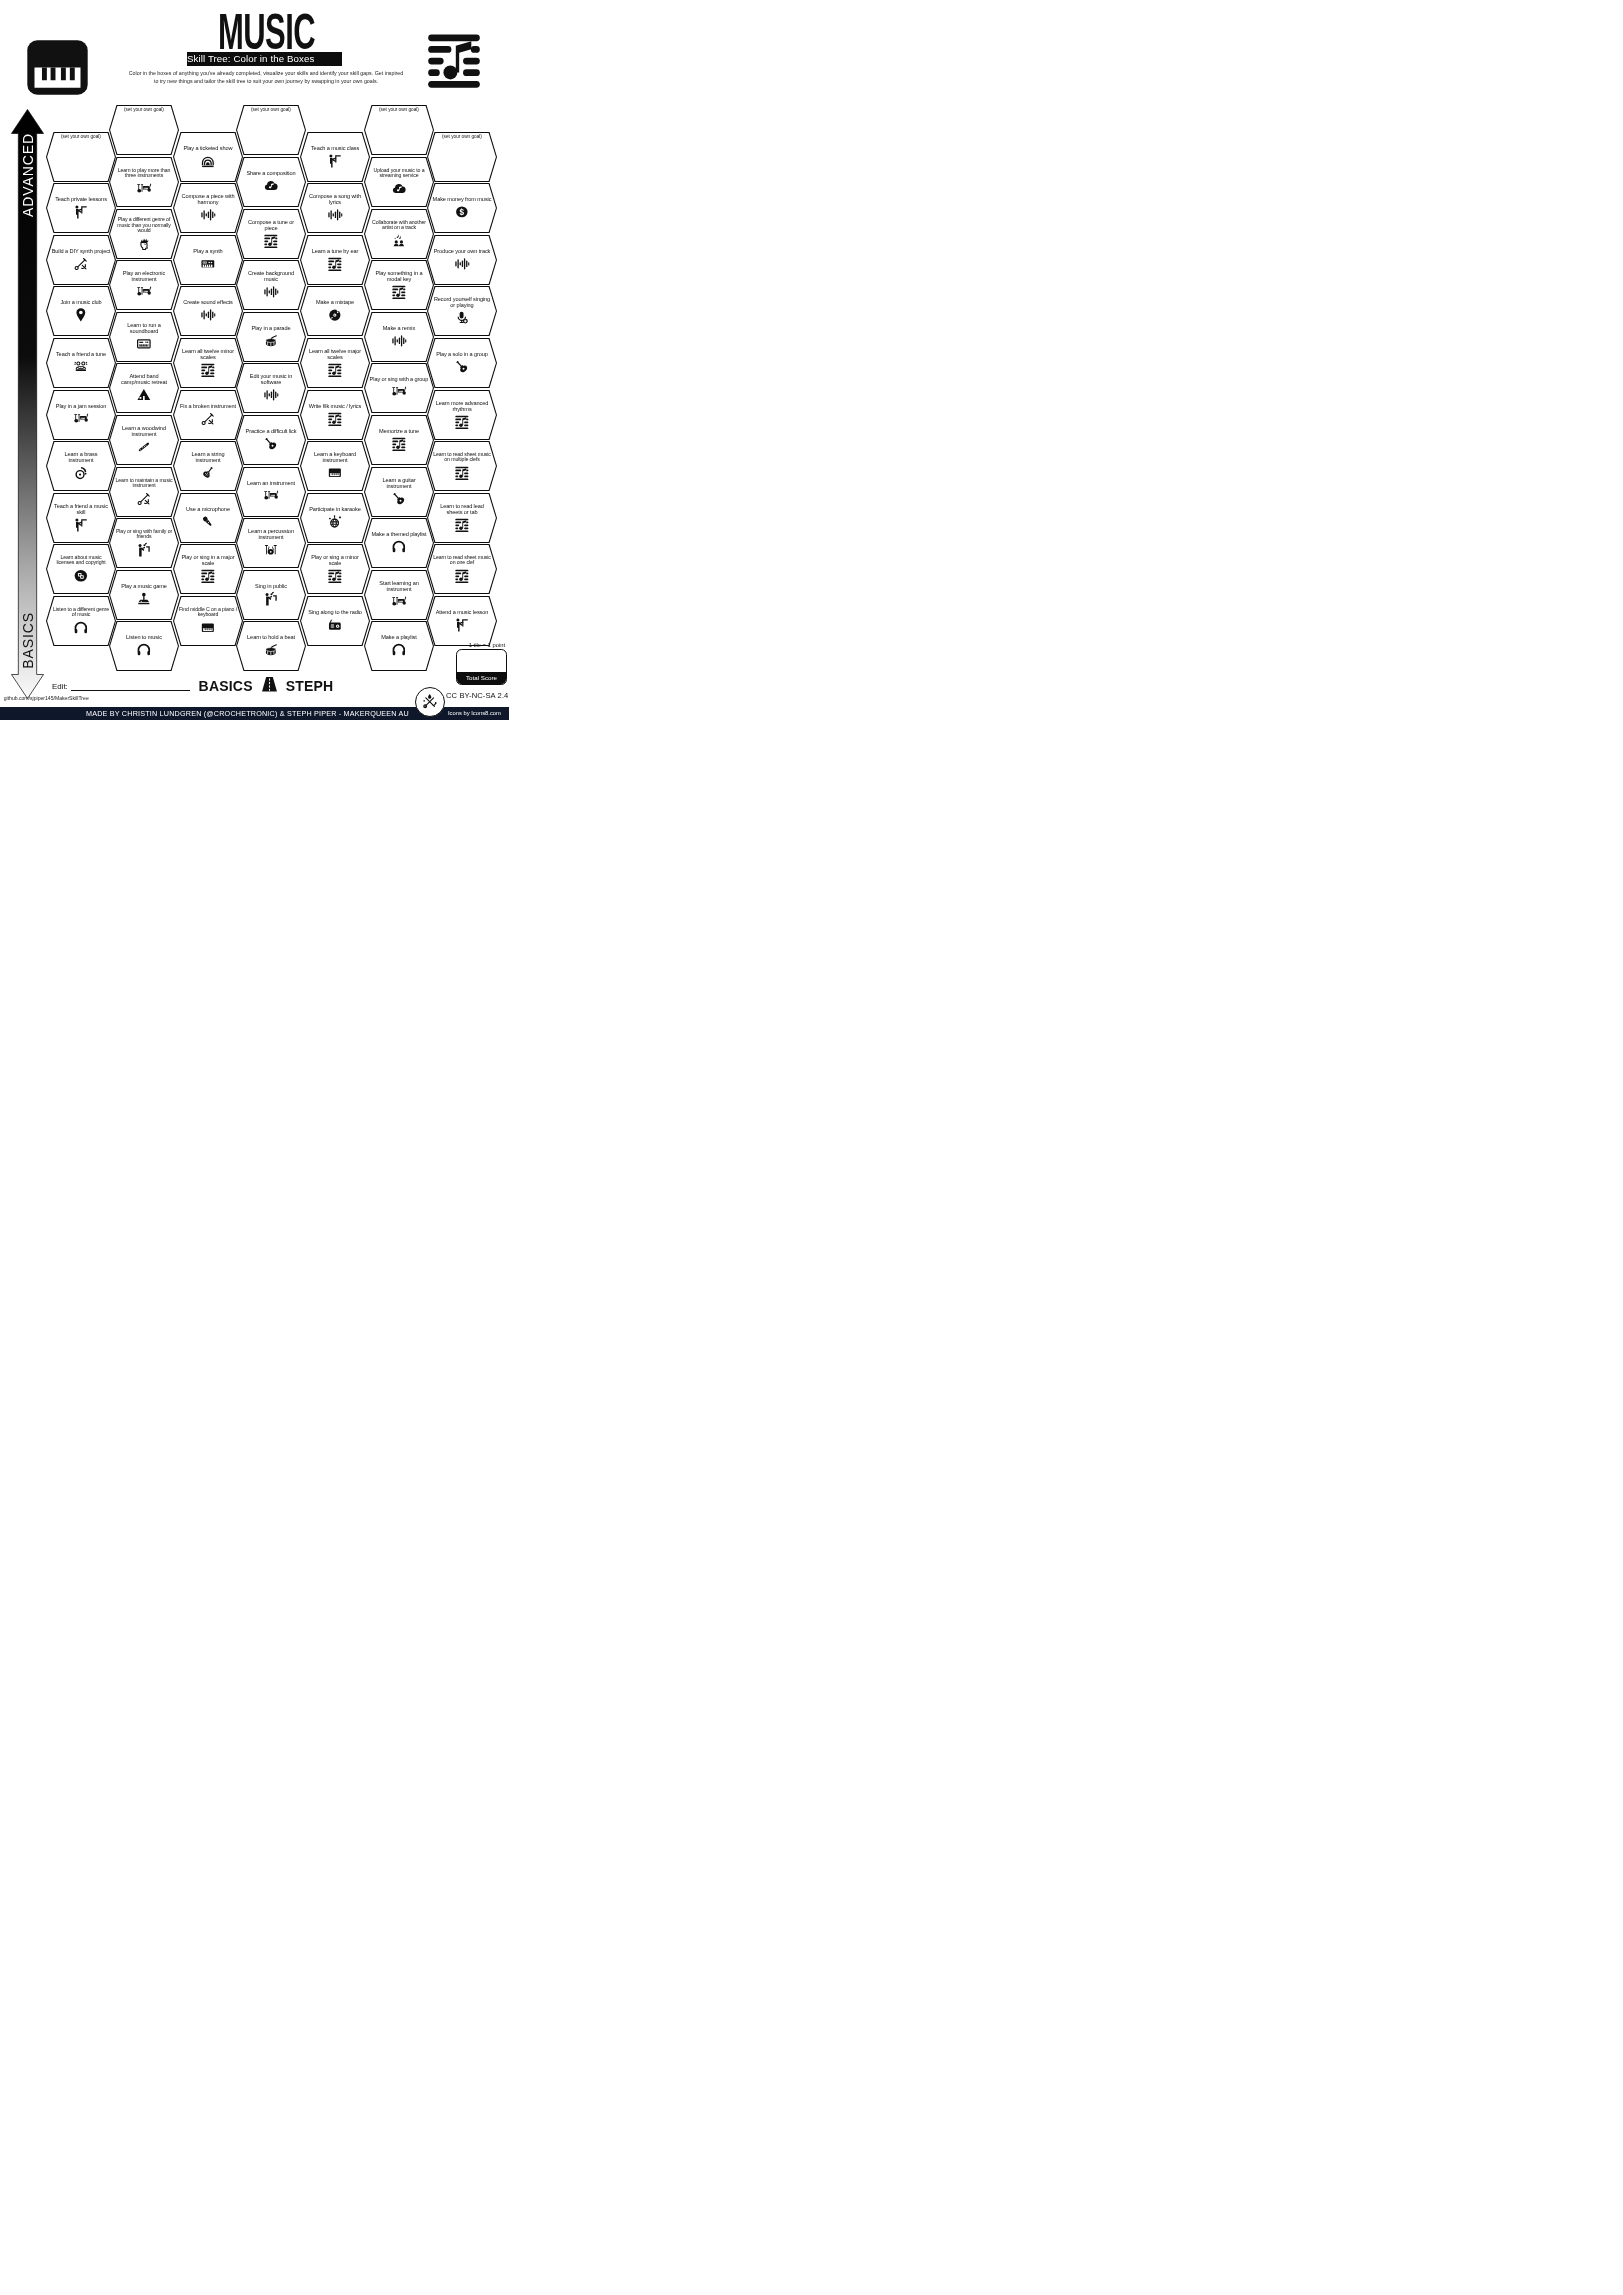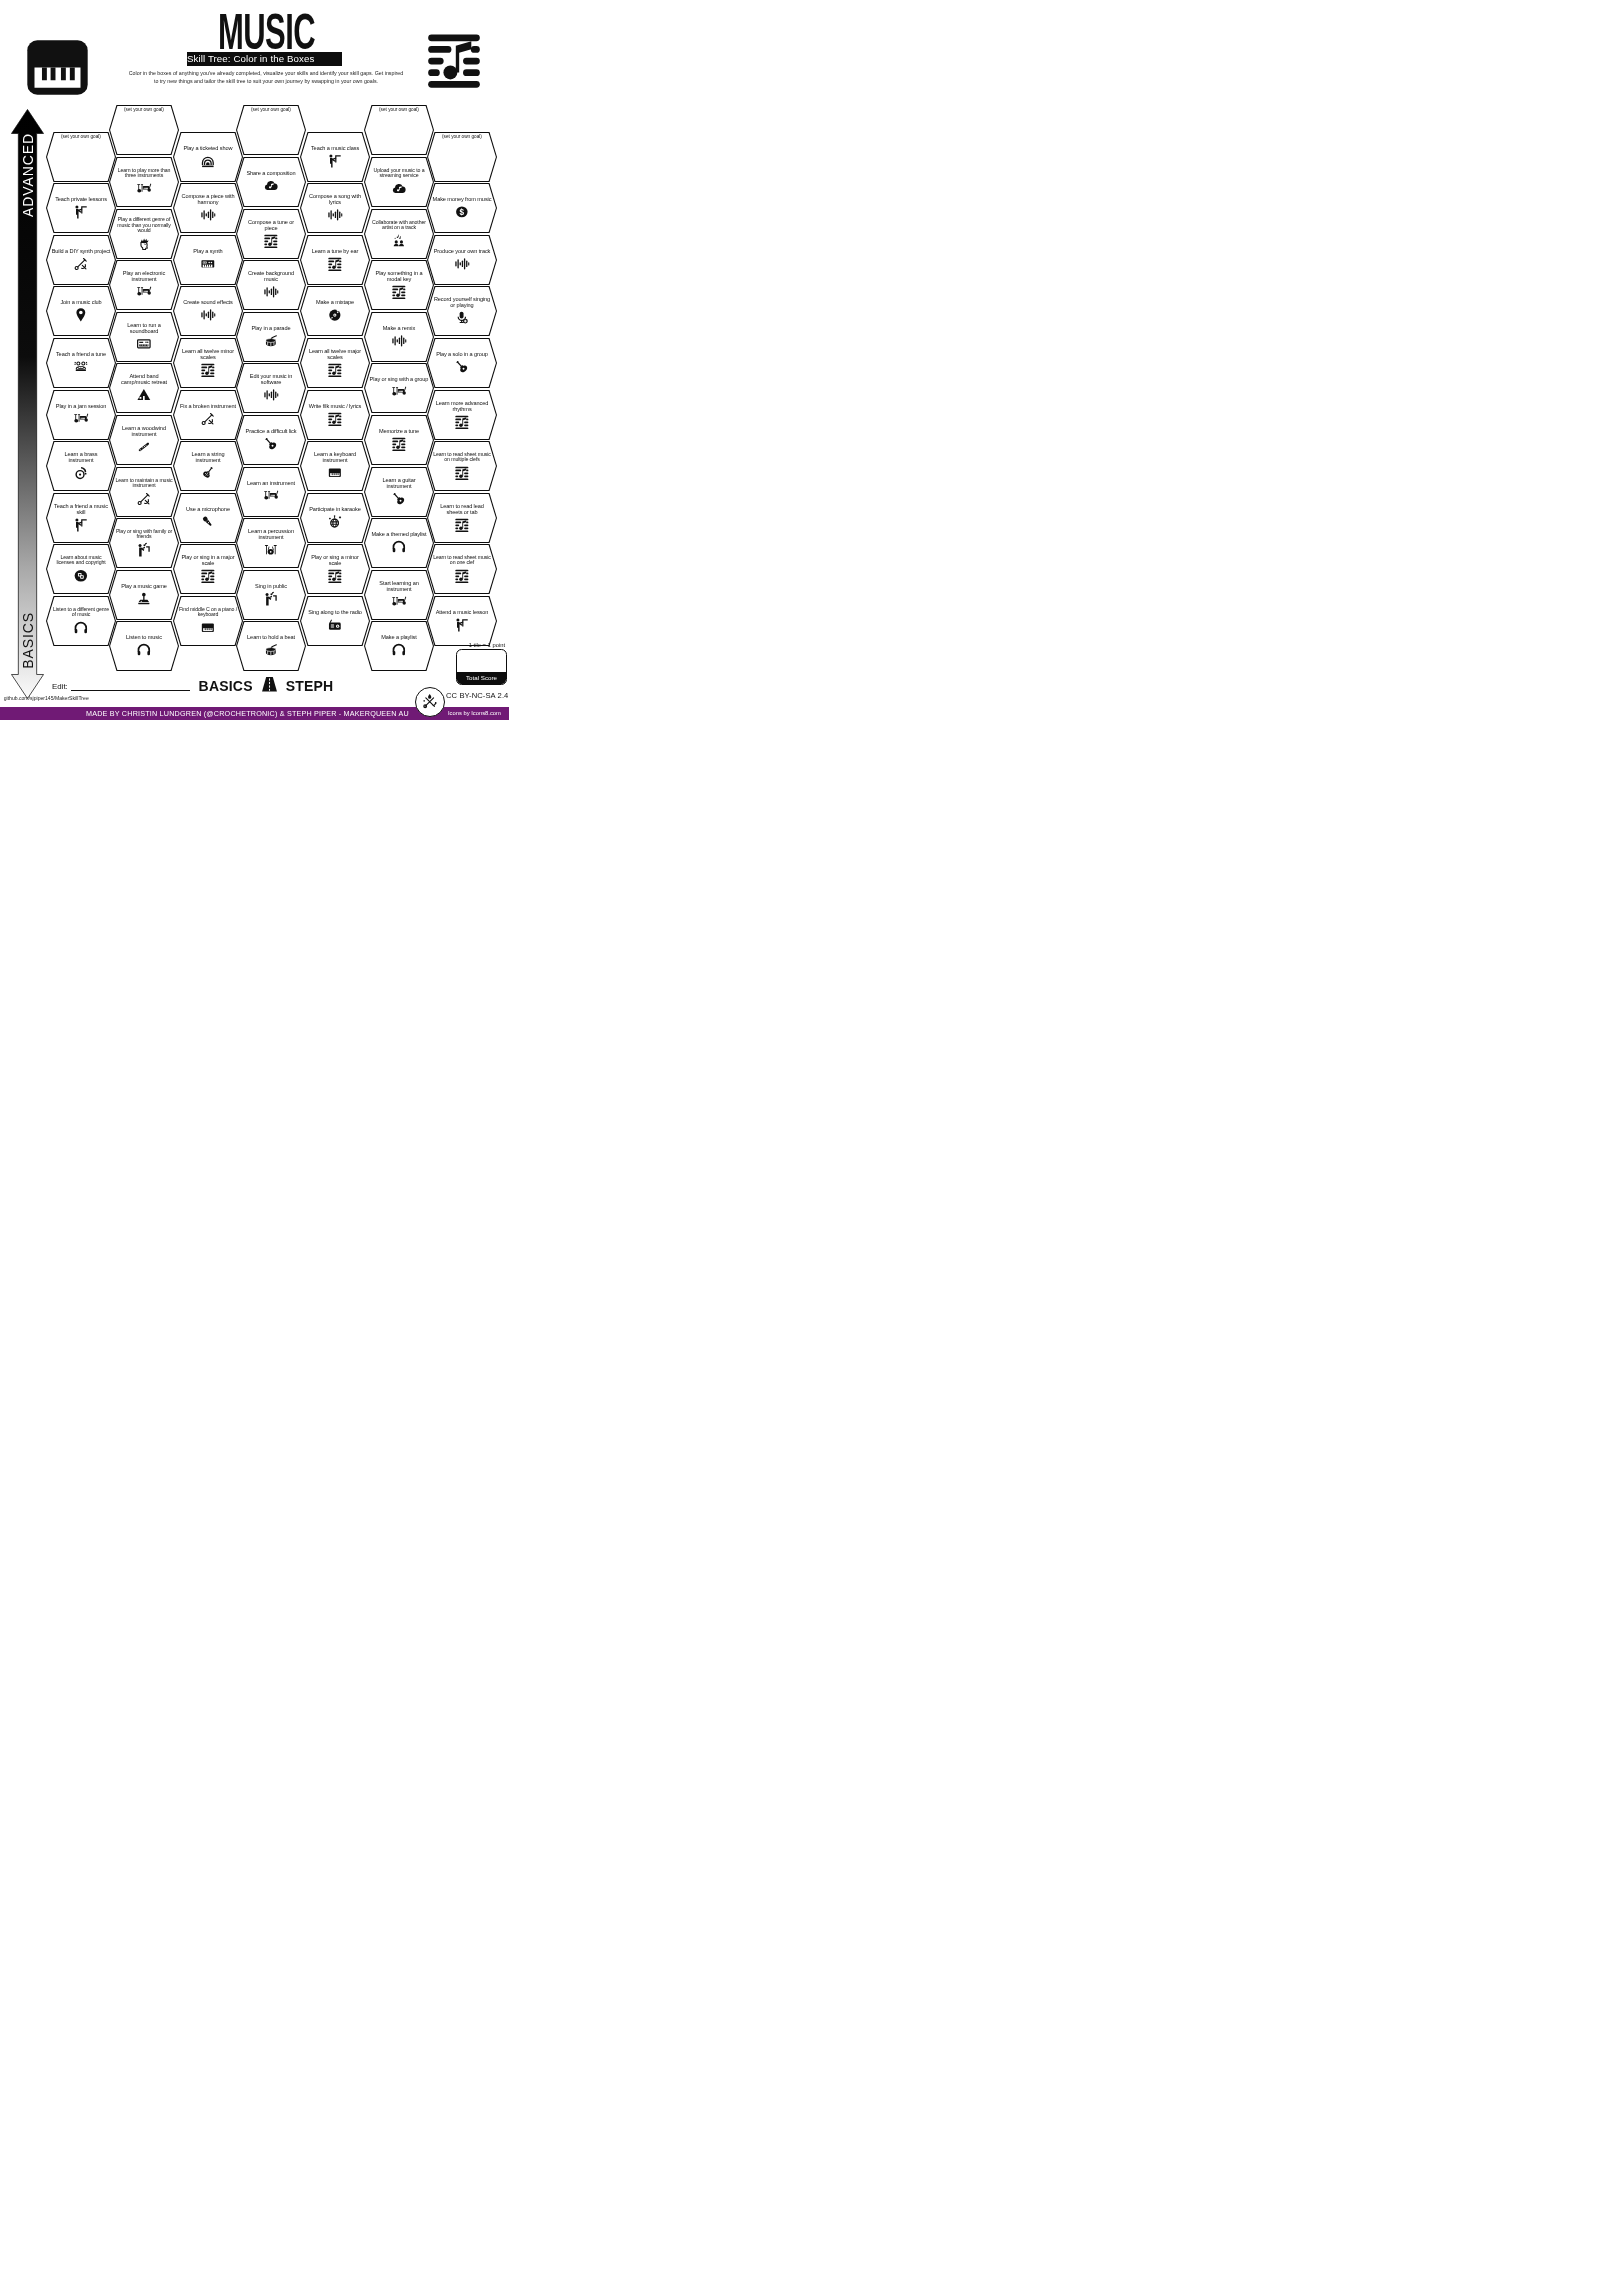--- a/index.html
+++ b/index.html
@@ -48,21 +48,21 @@
   .name-line{width:119px;height:7.4px;border-bottom:0.8px solid #111;}
   .repo{position:absolute;left:3.7px;top:695px;font-size:5.1px;color:#1a1a1a;}
   .tile-note{position:absolute;left:435px;top:642px;width:70px;text-align:right;font-size:5.8px;}
   .score-box{position:absolute;left:456px;top:649px;width:51px;height:36px;border:1.1px solid #0d0d0d;
              border-radius:5.6px;overflow:hidden;display:flex;flex-direction:column;background:#fff;box-sizing:border-box;}
   .score-space{flex:1;}
   .score-strip{height:11.6px;background:#0d0d0d;color:#fff;text-align:center;font-size:6.2px;line-height:11.6px;}
   .badge{position:absolute;left:415px;top:687px;width:30px;height:30px;border-radius:50%;background:#fff;
          border:0.9px solid #111;display:flex;align-items:center;justify-content:center;z-index:3;box-sizing:border-box;}
   .cc{position:absolute;left:446px;top:691px;font-size:7.6px;letter-spacing:0.1px;}
-  .footer-bar{position:absolute;left:0;top:707px;width:569px;height:13px;background:#701a75;z-index:1;}
+  .footer-bar{position:absolute;left:0;top:707px;width:569px;height:13px;background:#0f172a;z-index:1;}
   .made-by{position:absolute;left:0;top:0;width:495px;text-align:center;color:#fff;font-size:7.2px;
            line-height:13px;letter-spacing:0.2px;font-weight:500;}
   .icons-credit{position:absolute;left:448px;top:0;color:#fff;font-size:5.8px;line-height:13px;}
 </style>
 </head>
 <body>
 
 <div id="page">
 
   <div class="logo logo-left"><svg viewBox="0 0 24 24" width="69" height="69" fill="#111">

